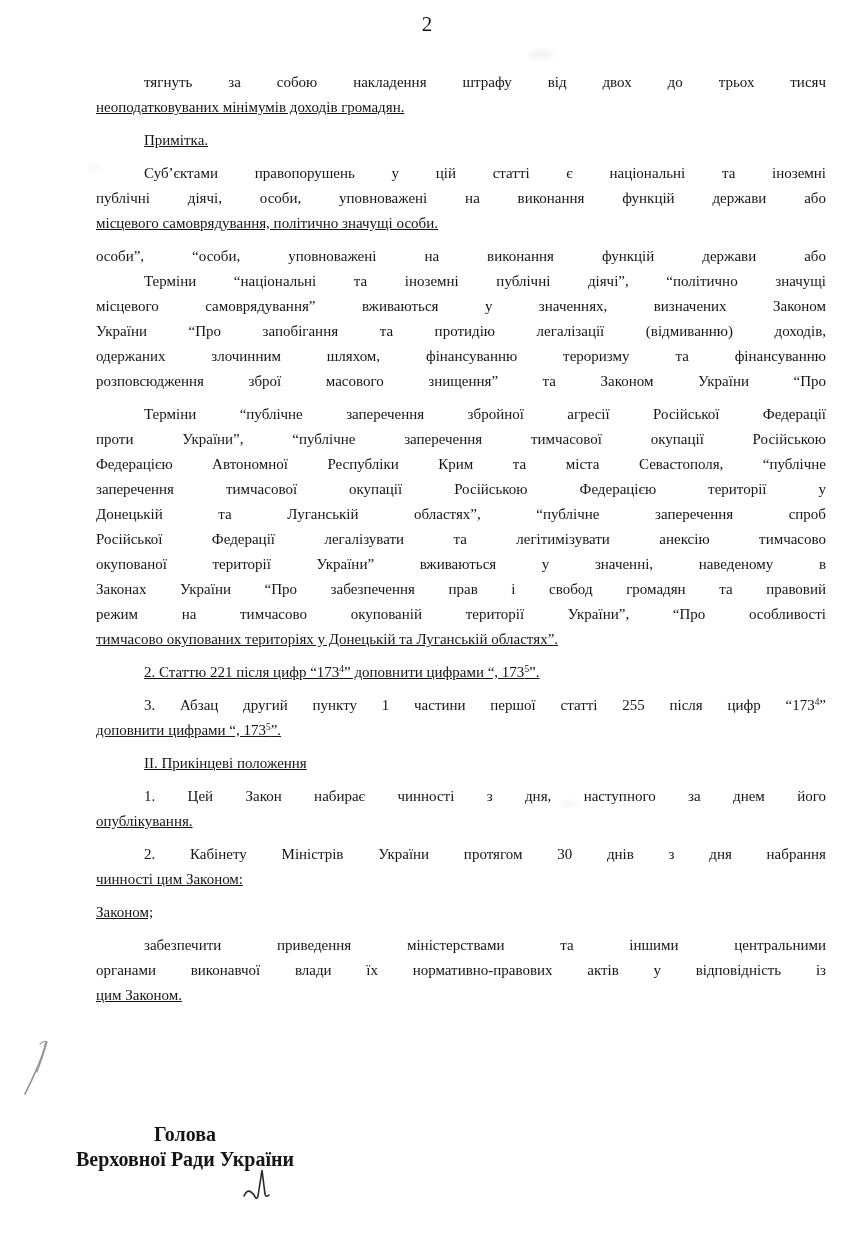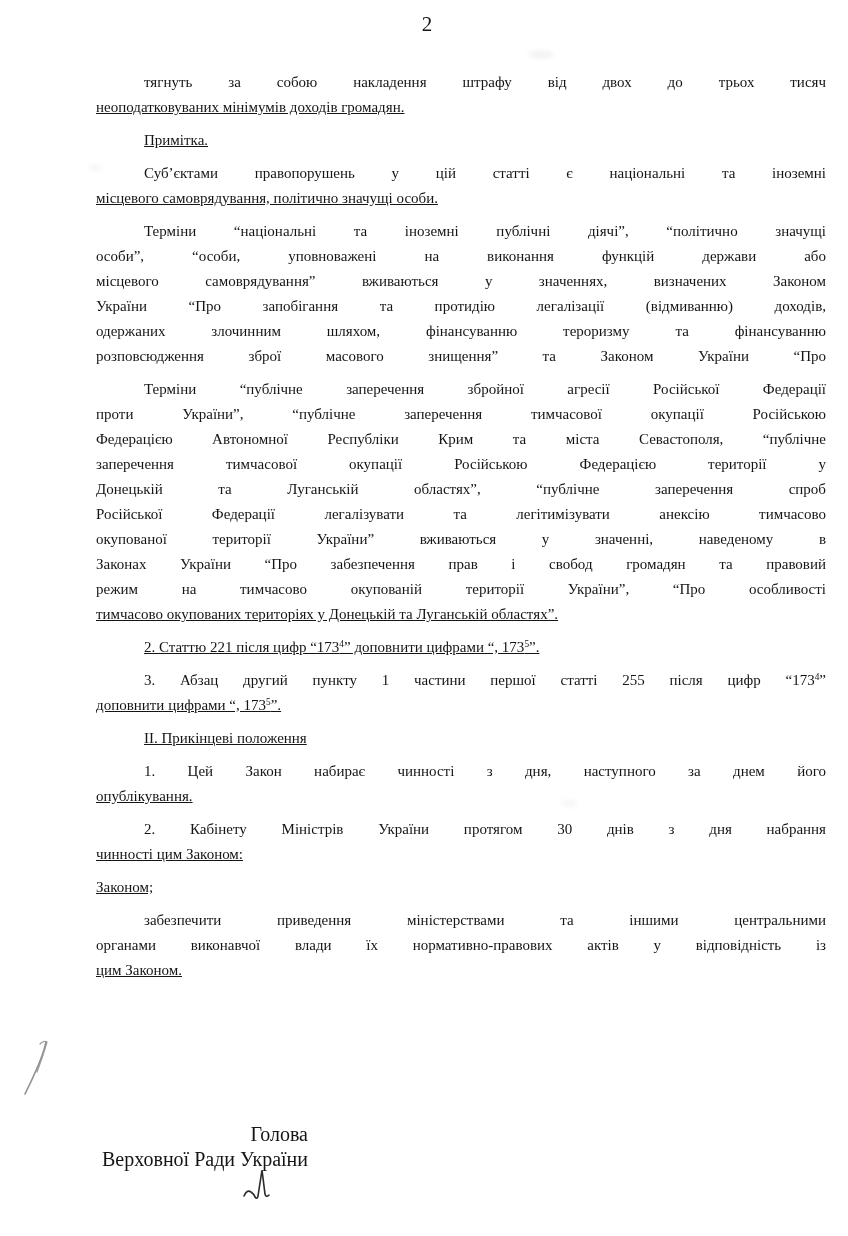--- a/index.html
+++ b/index.html
@@ -42,22 +42,22 @@
     line-height: 0;
     position: relative;
     top: -0.5em;
     vertical-align: baseline;
   }
   .signature {
     position: absolute;
     left: 62px;
     top: 1122px;
     width: 246px;
-    text-align: right;
-    font-weight: normal;
+    text-align: center;
+    font-weight: bold;
     font-size: 20px;
     line-height: 25px;
   }
   .mark-svg { position: absolute; }
   .smudge {
     position: absolute;
     background: #7a7a7a;
     border-radius: 50%;
     filter: blur(2px);
   }
@@ -72,25 +72,26 @@
   <div class="content" id="paragraphs">
       <div class="para">
         <div class="line first">тягнуть за собою накладення штрафу від двох до трьох тисяч</div>
         <div class="line last">неоподатковуваних мінімумів доходів громадян.</div>
       </div>
       <div class="para">
         <div class="line first last">Примітка.</div>
       </div>
       <div class="para">
         <div class="line first">Суб’єктами правопорушень у цій статті є національні та іноземні</div>
+        <div class="line">публічні діячі, особи, уповноважені на виконання функцій держави або</div>
         <div class="line last">місцевого самоврядування, політично значущі особи.</div>
       </div>
       <div class="para">
+        <div class="line">особи”, “особи, уповноважені на виконання функцій держави або</div>
         <div class="line first">Терміни “національні та іноземні публічні діячі”, “політично значущі</div>
-        <div class="line">особи”, “особи, уповноважені на виконання функцій держави або</div>
         <div class="line">місцевого самоврядування” вживаються у значеннях, визначених Законом</div>
         <div class="line">України “Про запобігання та протидію легалізації (відмиванню) доходів,</div>
         <div class="line">одержаних злочинним шляхом, фінансуванню тероризму та фінансуванню</div>
         <div class="line">розповсюдження зброї масового знищення” та Законом України “Про</div>
       </div>
       <div class="para">
         <div class="line first">Терміни “публічне заперечення збройної агресії Російської Федерації</div>
         <div class="line">проти України”, “публічне заперечення тимчасової окупації Російською</div>
         <div class="line">Федерацією Автономної Республіки Крим та міста Севастополя, “публічне</div>
         <div class="line">заперечення тимчасової окупації Російською Федерацією території у</div>

